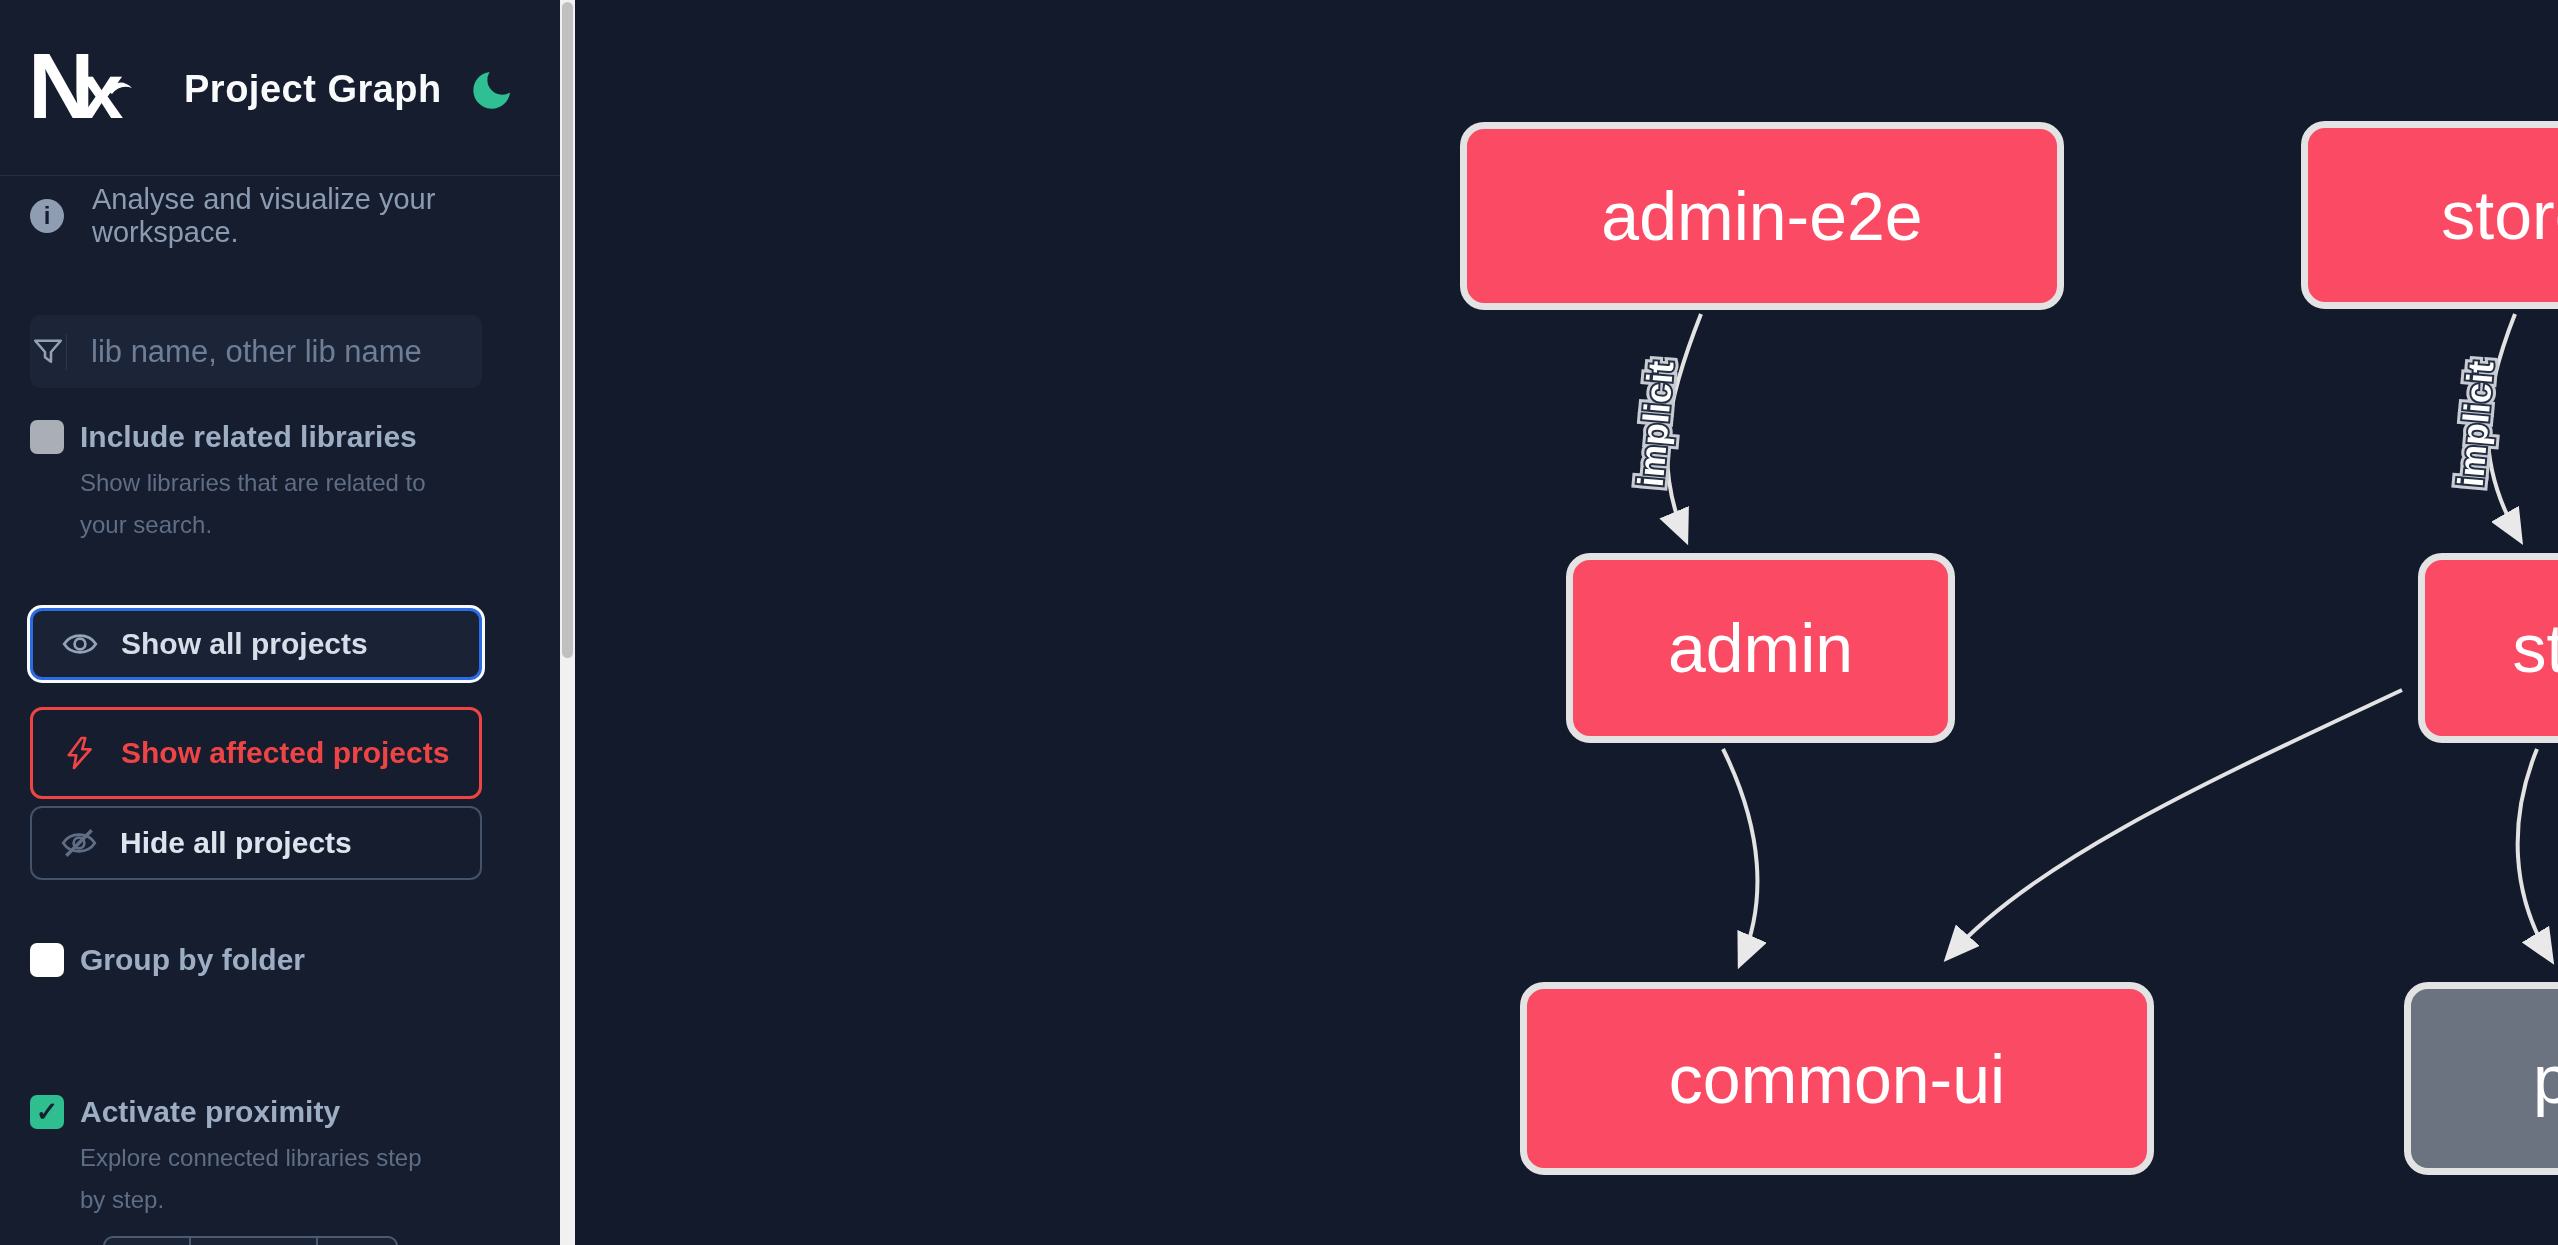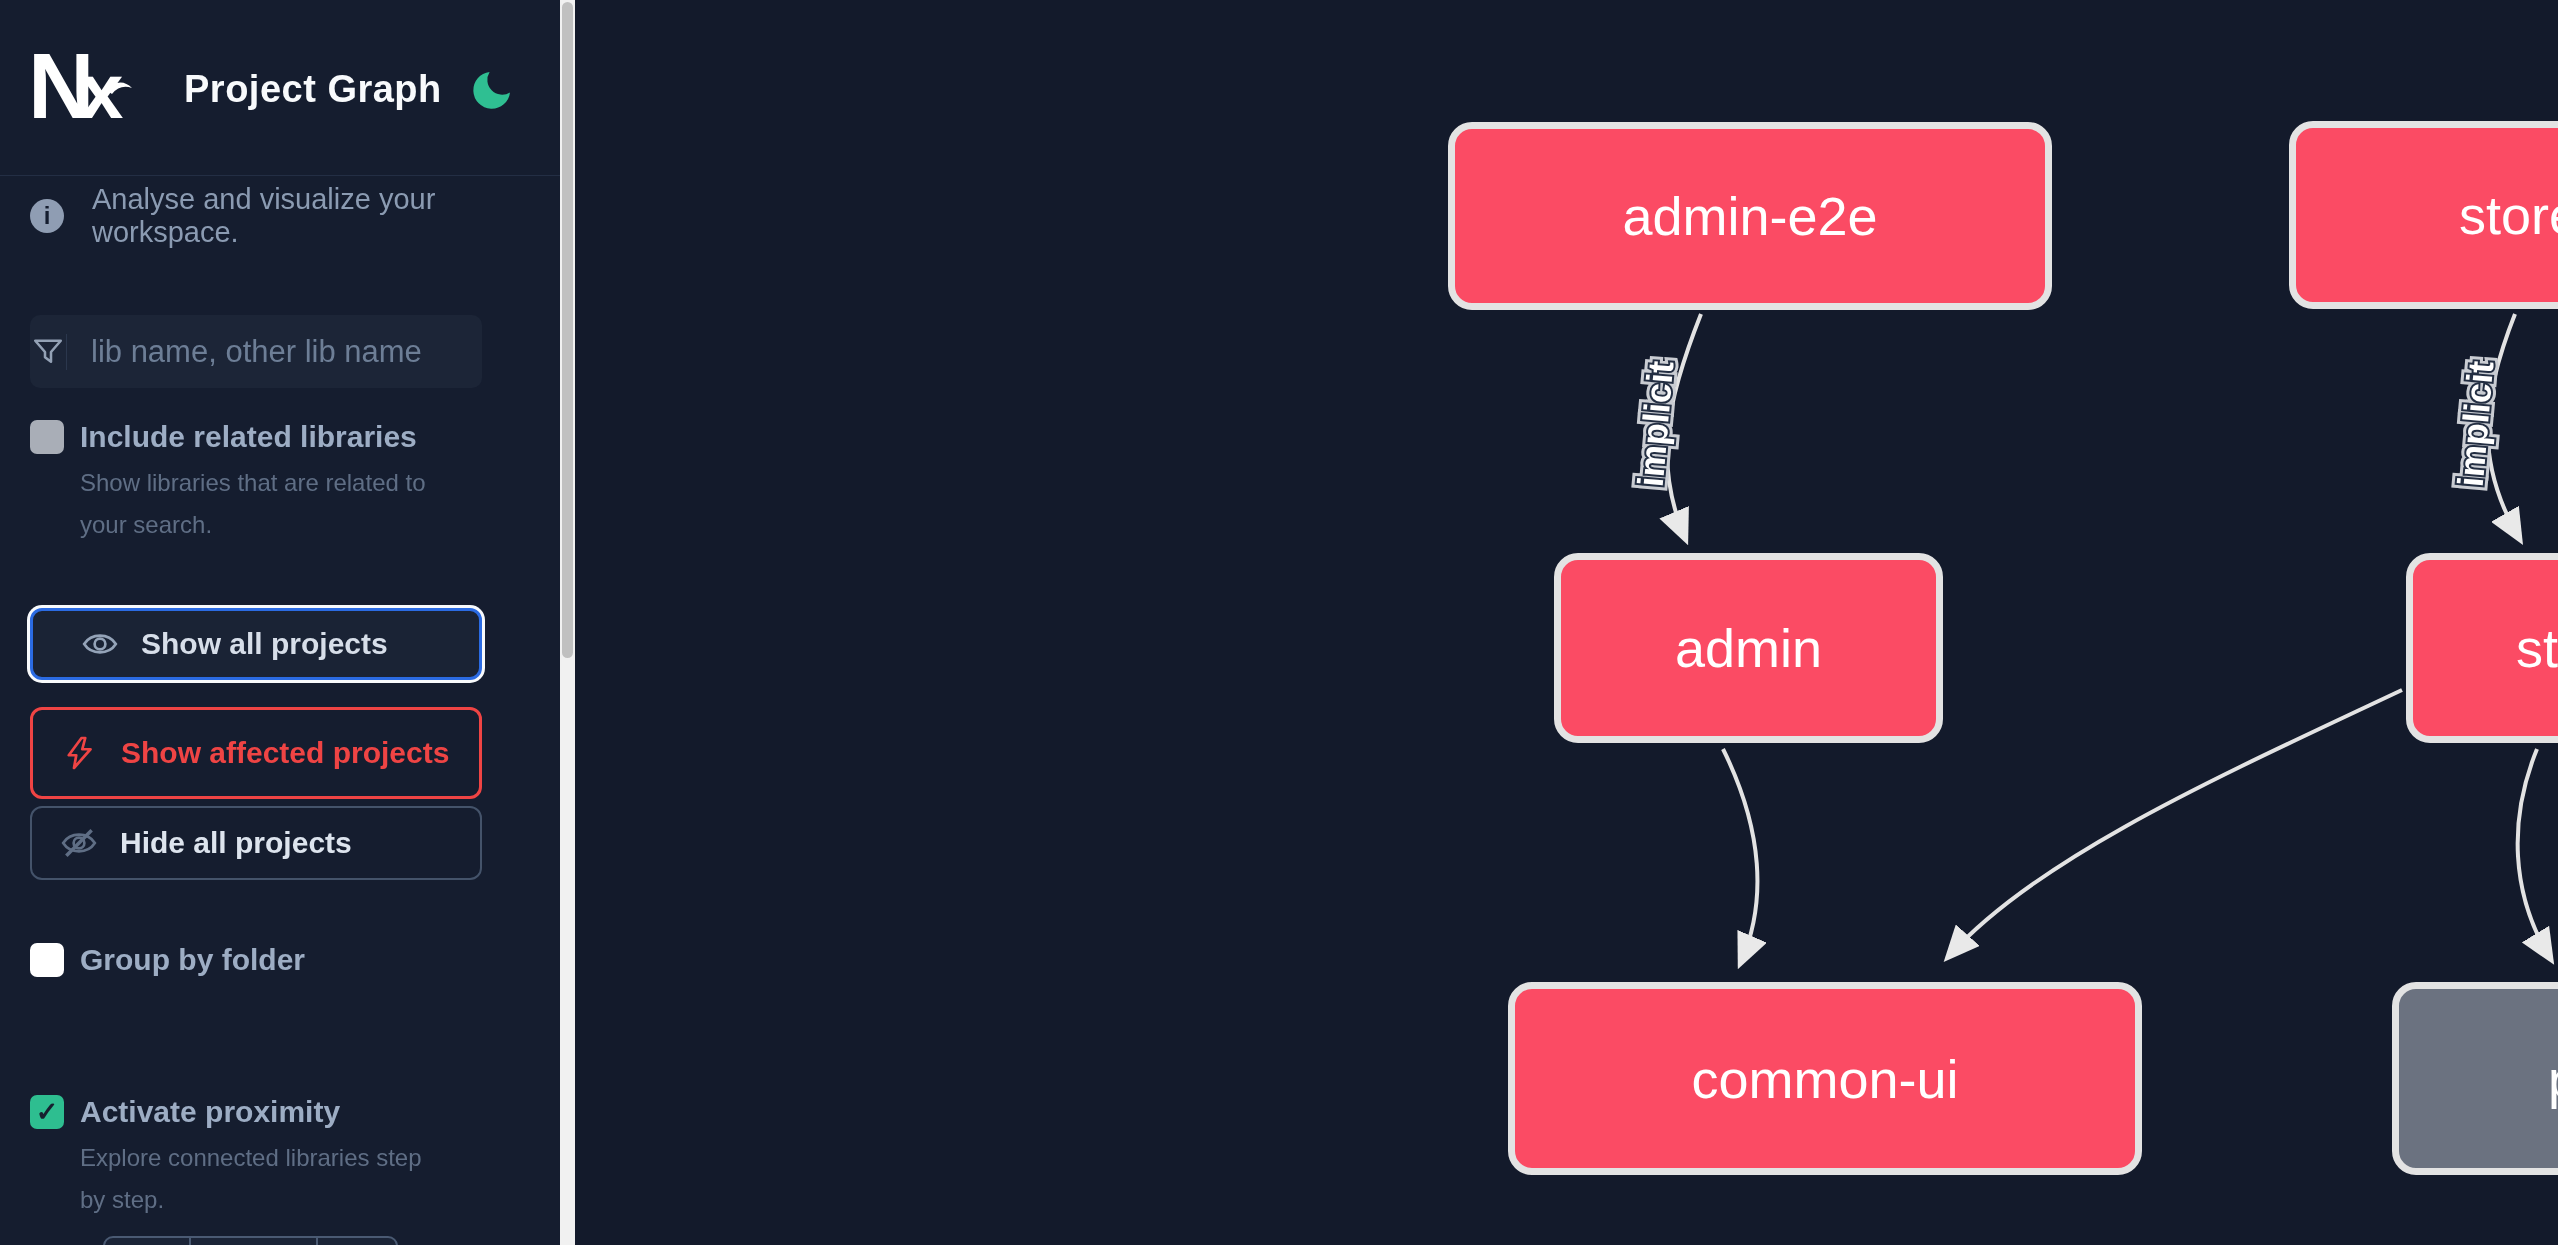--- a/index.html
+++ b/index.html
@@ -28,21 +28,21 @@
   .cb.gray { background:#a9aeb7; }
   .cb.white { background:#ffffff; }
   .cb.green { background:#2ebe90; }
   .cb .tick { position:absolute; inset:0; display:flex; align-items:center; justify-content:center; color:#17202f; font-size:27px; font-weight:800; }
   .toggle .lbl { margin-left:16px; font-size:30px; font-weight:600; color:#9dadc4; }
   .toggle .desc { margin-left:50px; margin-top:8px; font-size:24px; line-height:42px; color:#5f6e85; }
 
   .sb-btn { position:absolute; left:30px; width:452px; border-radius:12px; display:flex; align-items:center; cursor:pointer; background:transparent; }
   .sb-btn .ic { width:38px; height:38px; margin-left:28px; flex:0 0 auple; display:flex; align-items:center; justify-content:center; }
   .sb-btn .bl { margin-left:22px; font-size:30px; font-weight:600; }
-  .btn-show-all { top:608px; height:72px; background:#1a2335; border:3px solid #2b6be3; box-shadow:0 0 0 3px #f8fafc;padding-left:20px; }
+  .btn-show-all { top:608px; height:72px; background:#1a2335; border:3px solid #2b6be3; box-shadow:0 0 0 3px #f8fafc; }
   .btn-show-all .bl { color:#d7dee9; }
   .btn-show-affected { top:707px; height:92px; border:3px solid #ef4444;text-align:right; }
   .btn-show-affected .bl { color:#ef4444; }
   .btn-hide-all { top:806px; height:74px; border:2px solid #44536a; }
   .btn-hide-all .bl { color:#dde4ee; }
 
   .segmented { position:absolute; left:103px; top:1236px; width:295px; height:40px; background:#1b2437; border:2px solid #4a5a73; border-radius:10px 10px 0 0; display:flex; }
   .segmented .seg { height:100%; }
   .segmented .seg + .seg { border-left:2px solid #4a5a73; }
 
@@ -51,21 +51,21 @@
   .scrollbar-thumb { position:absolute; left:2px; top:2px; width:11px; height:656px; background:#c0c0c0; border-radius:6px; cursor:pointer; }
 
   
   .canvas { position:absolute; left:575px; top:0; right:0; bottom:0; }
   .edges-svg { position:absolute; left:0; top:0; width:2558px; height:1245px; }
   .edge { stroke:#e3e3e3; stroke-width:4; fill:none; }
   .edge-label { font-family:"Liberation Sans", sans-serif; font-size:36px; font-weight:700; text-anchor:middle; }
   .edge-label .halo { fill:#ffffff; stroke:#c9ccd2; stroke-width:10; }
   .edge-label .core { fill:#ffffff; stroke:#232e42; stroke-width:4; paint-order:stroke; }
 
-  .node { position:absolute; display:flex; align-items:center; justify-content:center; border:7px solid #e3e3e3; border-radius:24px; color:#ffffff; font-size:54px; cursor:pointer; }
+  .node { position:absolute; display:flex; align-items:center; justify-content:center; border:7px solid #e3e3e3; border-radius:24px; color:#ffffff; font-size:68px; cursor:pointer;margin-left:12px; }
   .node.pink { background:#fb4b64; }
   .node.gray { background:#6b7280; }
 </style>
 </head>
 <body>
 
 <div class="sidebar">
 
   <div class="sb-header">
     <svg class="nx-logo" viewBox="0 0 110 100">

